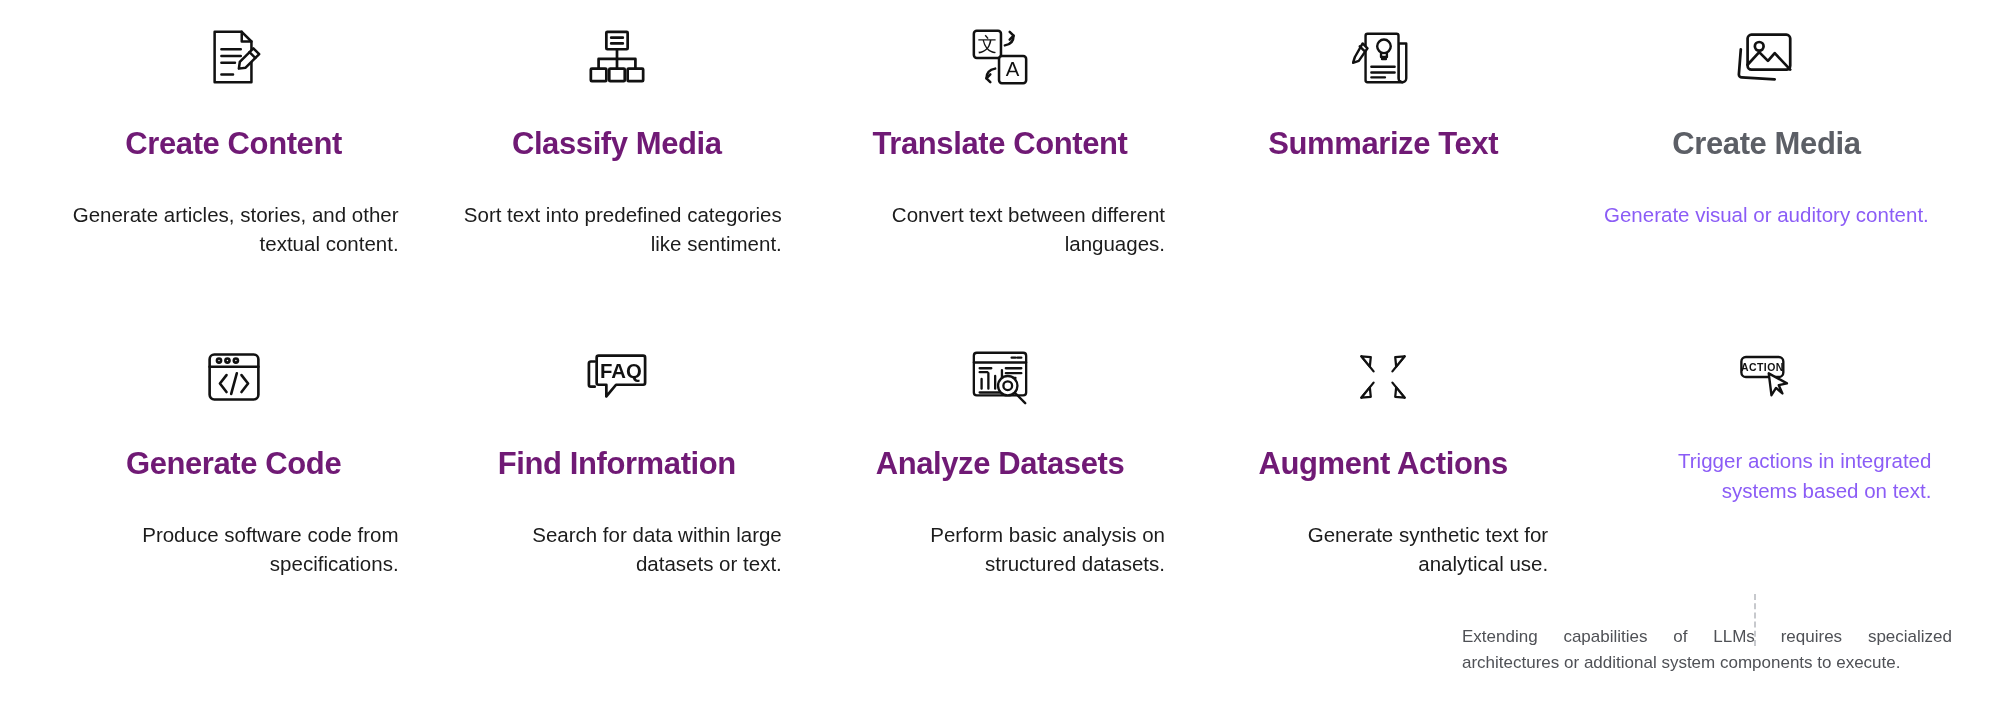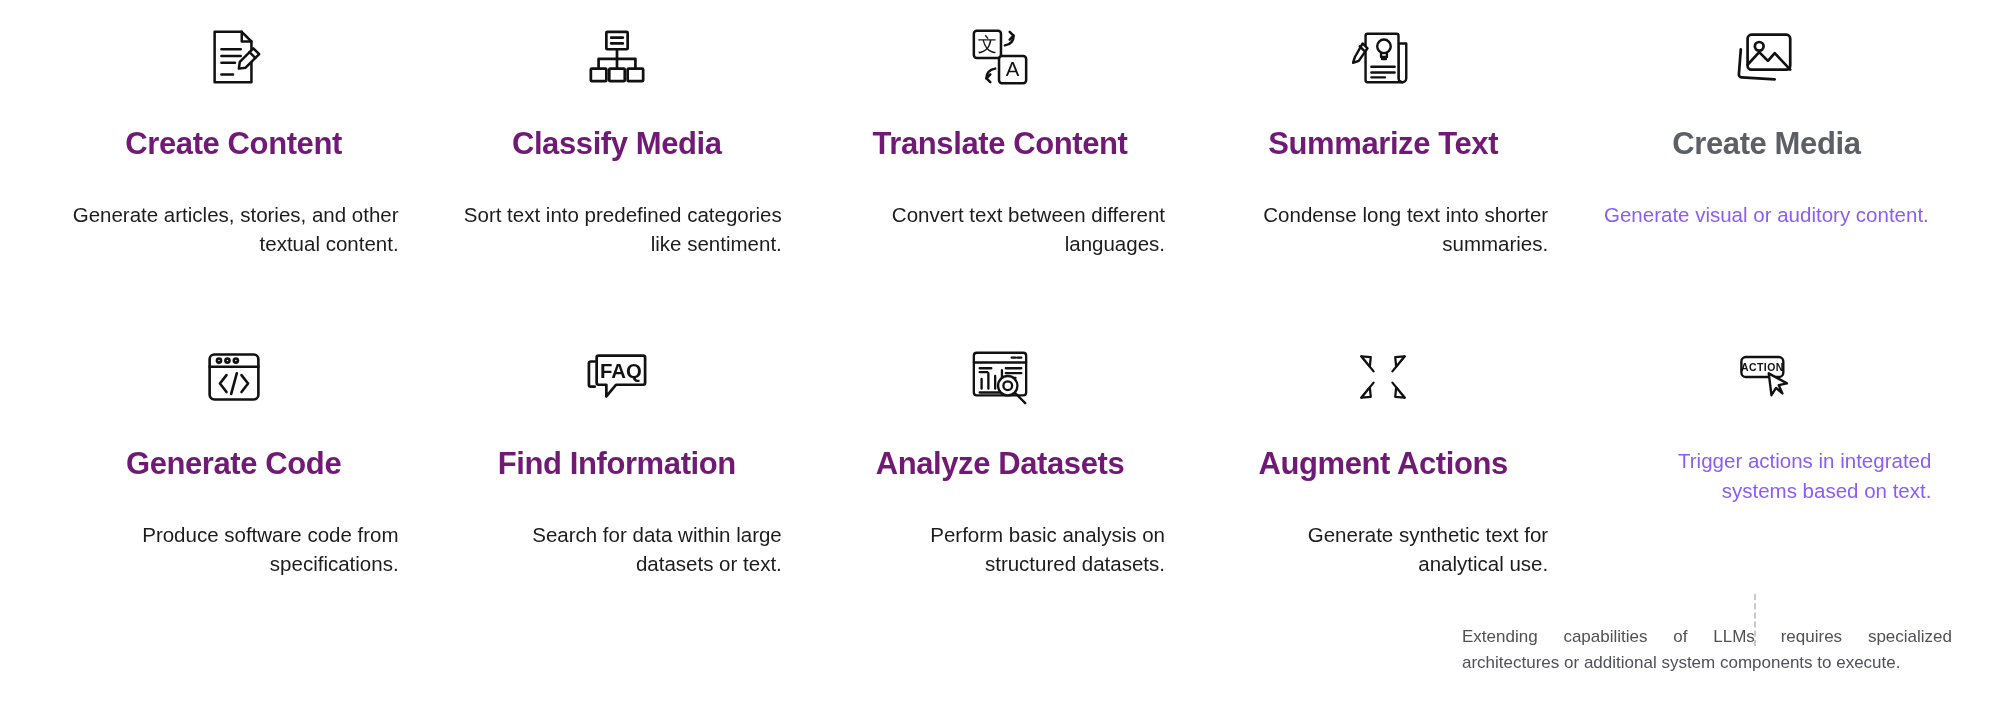--- a/index.html
+++ b/index.html
@@ -155,21 +155,20 @@
           <path d="M48 18h8v36a4 4 0 0 1-4 4 4 4 0 0 1-4-4z" fill="#fff"></path>
           <path d="M16 8h30a2 2 0 0 1 2 2v44a4 4 0 0 0 4 4H16a2 2 0 0 1-2-2V10a2 2 0 0 1 2-2z" fill="#fff"></path>
           <circle cx="33" cy="21" r="7"></circle>
           <path d="M30 28v4h6v-4M31 34h4"></path>
           <path d="M20 42h24M20 48h24M20 53h14"></path>
           <path d="M11 18l5 5-9 13-6 2 2-6z" fill="#fff"></path>
           <path d="M8 21l5 5"></path>
         </svg>
       </div>
       <div class="card-title">Summarize Text</div>
-      <div class="card-desc">Condense long text into shorter summaries.</div>
     </div>
 
     <div class="cell">
       <div class="icon-wrap">
         <svg width="62" height="62" viewBox="0 0 64 64" fill="none" stroke="#111" stroke-width="2.8" stroke-linecap="round" stroke-linejoin="round">
           <path d="M6 24L4 50a3 3 0 0 0 3 3l34 2" fill="#fff"></path>
           <rect x="13" y="9" width="44" height="36" rx="4" fill="#fff"></rect>
           <circle cx="25" cy="21" r="4.5"></circle>
           <path d="M13 40l12-13 9 9 7-8 16 17"></path>
         </svg>

